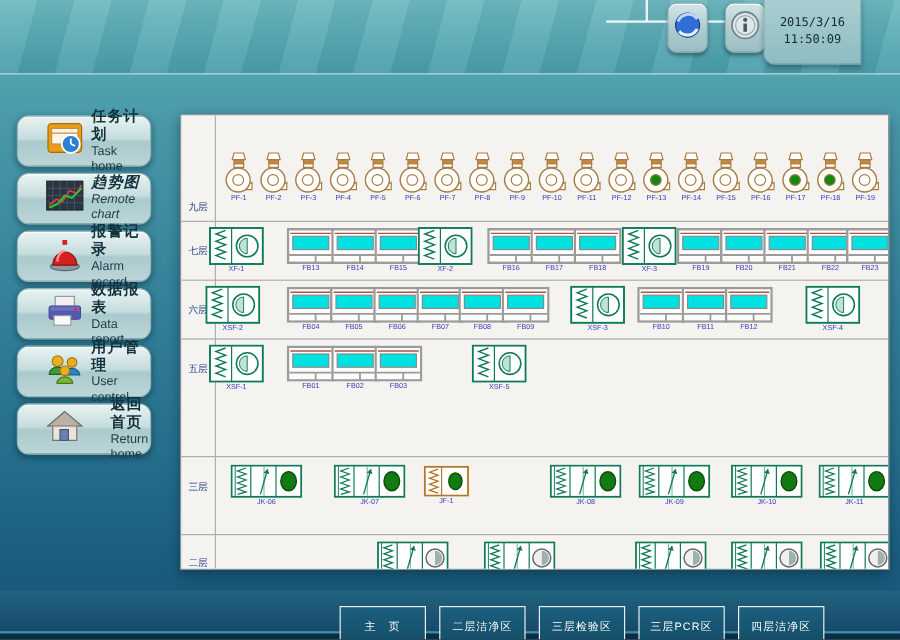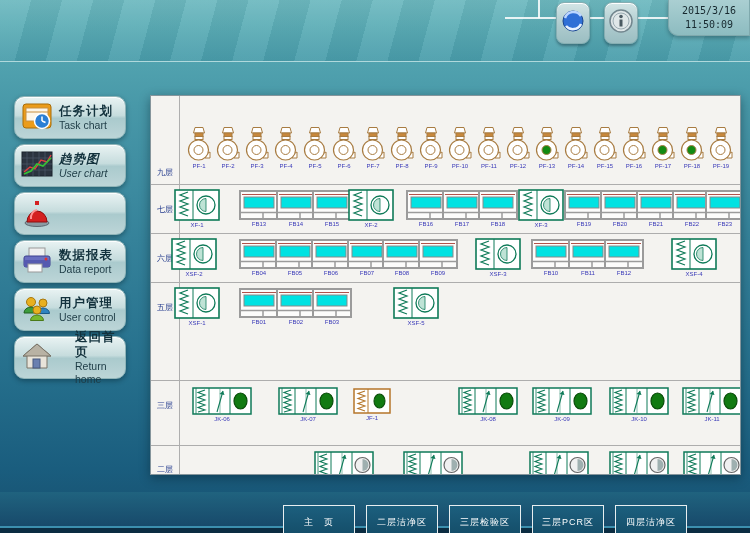--- a/index.html
+++ b/index.html
@@ -16,31 +16,31 @@
     text-shadow:1px 2px 3px rgba(0,50,60,.55);letter-spacing:2px;}
   #subtitle{position:absolute;left:22px;top:40px;font-size:10.5px;color:#eef8f8;
     text-shadow:1px 1px 2px rgba(0,50,60,.5);}
   .hline{position:absolute;top:17px;left:505px;width:168px;height:2px;background:rgba(255,255,255,.85);}
   .vline{position:absolute;top:0;left:538px;width:2px;height:18px;background:rgba(255,255,255,.85);}
   .hbtn{position:absolute;top:2px;width:34px;height:42px;border-radius:8px;cursor:pointer;
     background:linear-gradient(180deg,#d3e5e6 0%,#aecbce 55%,#9bbec2 100%);
     border:1px solid #86aeb2;box-shadow:inset 0 1px 0 #fff,0 2px 3px rgba(0,10,20,.35);
     display:flex;align-items:center;justify-content:center;}
   #btn-sync{left:556px;} #btn-info{left:604px;}
-  #datetime{position:absolute;left:668px;top:0;width:82px;height:36px;
+  #datetime{position:absolute;left:636px;top:0;width:82px;height:54px;
     background:linear-gradient(180deg,#aacfd2 0%,#8dbcc0 100%);
     border:1px solid #7fa9ad;border-top:none;border-radius:0 0 0 10px;
     display:flex;flex-direction:column;align-items:center;justify-content:center;gap:2px;
     box-shadow:0 2px 4px rgba(0,10,20,.3);}
   #datetime span{font-family:"DejaVu Sans Mono",monospace;font-size:10px;color:#17292f;line-height:12px;}
   
   .side-btn{position:absolute;left:14px;width:112px;height:43px;border-radius:10px;cursor:pointer;
     background:linear-gradient(180deg,#e9f3f3 0%,#c6dcdd 45%,#aacacd 52%,#bcd5d7 100%);
     border:1px solid #8fb4b8;box-shadow:inset 0 1px 0 rgba(255,255,255,.9),0 2px 5px rgba(0,25,35,.4);
-    display:flex;align-items:center;padding-left:5px;}
+    display:flex;align-items:center;padding-left:22px;}
   .side-btn .txt{margin-left:5px;display:flex;flex-direction:column;}
   .side-btn .zh{font-size:12.5px;font-weight:bold;color:#13323d;line-height:15px;letter-spacing:1px;}
   .side-btn .en{font-size:10.5px;color:#1d3b45;line-height:13px;}
   
   #panel{position:absolute;left:150px;top:95px;width:591px;height:380px;background:#f4f3f0;
     border:1px solid #85959c;box-shadow:0 3px 10px rgba(0,20,30,.4);overflow:hidden;}
   #panel .col-line{position:absolute;left:28px;top:0;width:1px;height:100%;background:#aeaeae;}
   .floor-row{position:absolute;left:0;width:100%;}
   .floor-row.bordered{border-top:1px solid #adadad;}
   .floor-label{position:absolute;left:0;top:0;width:28px;height:100%;display:flex;
@@ -97,42 +97,46 @@
         <span><svg width="34" height="34" viewBox="0 0 34 34">
             <rect x="3" y="5" width="28" height="24" rx="3" fill="#eb9c1a" stroke="#a86c08"></rect>
             <rect x="6" y="9" width="22" height="13" fill="#fdf6e8" stroke="#c89040"></rect>
             <line x1="6" y1="13" x2="28" y2="13" stroke="#c89040"></line>
             <circle cx="22" cy="22" r="7.5" fill="#2b7fd4" stroke="#fff" stroke-width="1.5"></circle>
             <line x1="22" y1="22" x2="22" y2="17.5" stroke="#fff" stroke-width="1.5"></line>
             <line x1="22" y1="22" x2="25.5" y2="23.5" stroke="#fff" stroke-width="1.5"></line>
           </svg></span>
         <span class="txt">
           <span class="zh">任务计划</span>
-          <span class="en">Task chart</span>
+          <span class="en">Task home</span>
         </span>
       </div>
       <div class="side-btn" style="top: 144px; font-style: italic;">
         <span><svg width="34" height="34" viewBox="0 0 34 34">
             <rect x="2" y="5" width="30" height="24" fill="#2b3440" stroke="#1a222c"></rect>
             <path d="M7,5 V29 M13,5 V29 M19,5 V29 M25,5 V29 M2,11 H32 M2,17 H32 M2,23 H32" stroke="#4a5a6a" stroke-width="0.7"></path>
             <polyline points="4,25 10,20 15,22 21,13 27,15 31,8" fill="none" stroke="#e04040" stroke-width="1.4"></polyline>
             <polyline points="4,27 11,24 17,17 23,19 31,11" fill="none" stroke="#35c435" stroke-width="1.6"></polyline>
           </svg></span>
         <span class="txt">
           <span class="zh">趋势图</span>
-          <span class="en">User chart</span>
+          <span class="en">Remote chart</span>
         </span>
       </div>
       <div class="side-btn" style="top: 192px;">
         <span><svg width="34" height="34" viewBox="0 0 34 34">
             <ellipse cx="17" cy="28" rx="12" ry="3.5" fill="#8b9aa2" stroke="#5c6b73"></ellipse>
             <rect x="15" y="6" width="4" height="4" fill="#d42020"></rect>
             <path d="M7,27 A10,11 0 0 1 27,27 Z" fill="#d42020" stroke="#8e0e0e"></path>
             <path d="M11,24 A7,8 0 0 1 17,15" fill="none" stroke="#ff9090" stroke-width="2"></path>
           </svg></span>
+        <span class="txt">
+          <span class="zh">报警记录</span>
+          <span class="en">Alarm record</span>
+        </span>
       </div>
       <div class="side-btn" style="top: 240px;">
         <span><svg width="34" height="34" viewBox="0 0 34 34">
             <rect x="9" y="5" width="16" height="9" fill="#f0f0f0" stroke="#999"></rect>
             <rect x="4" y="13" width="26" height="11" rx="2" fill="#6a6fc0" stroke="#3c4190"></rect>
             <rect x="4" y="17" width="26" height="7" rx="2" fill="#555ab0"></rect>
             <rect x="8" y="21" width="14" height="8" fill="#fafafa" stroke="#999"></rect>
             <circle cx="26" cy="16" r="1.5" fill="#e03030"></circle>
           </svg></span>
         <span class="txt">

